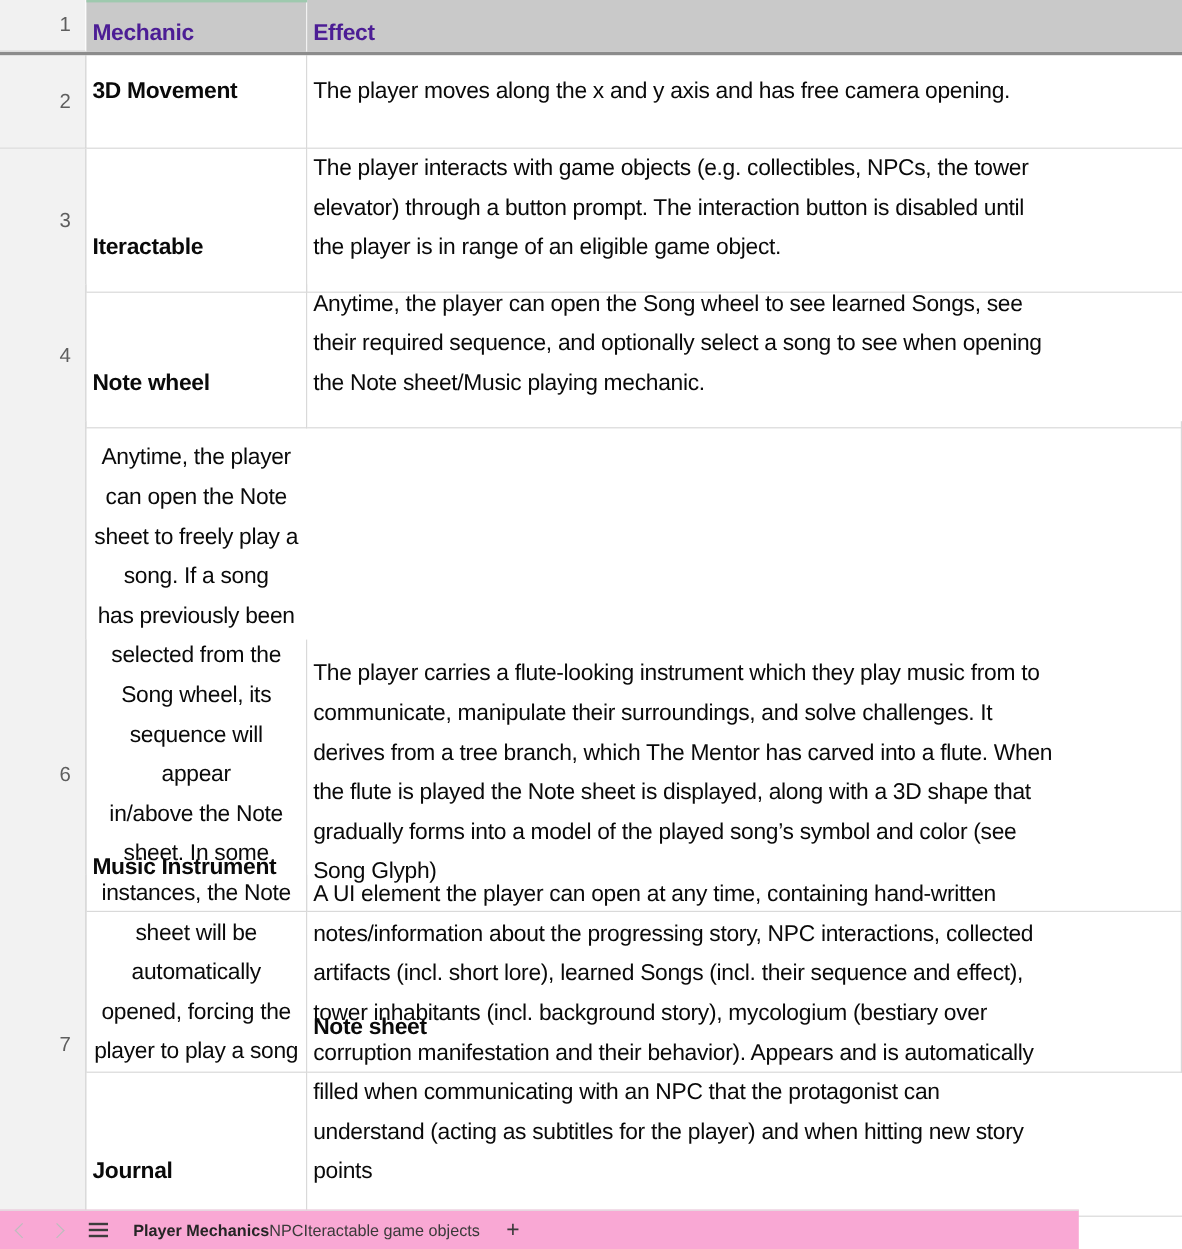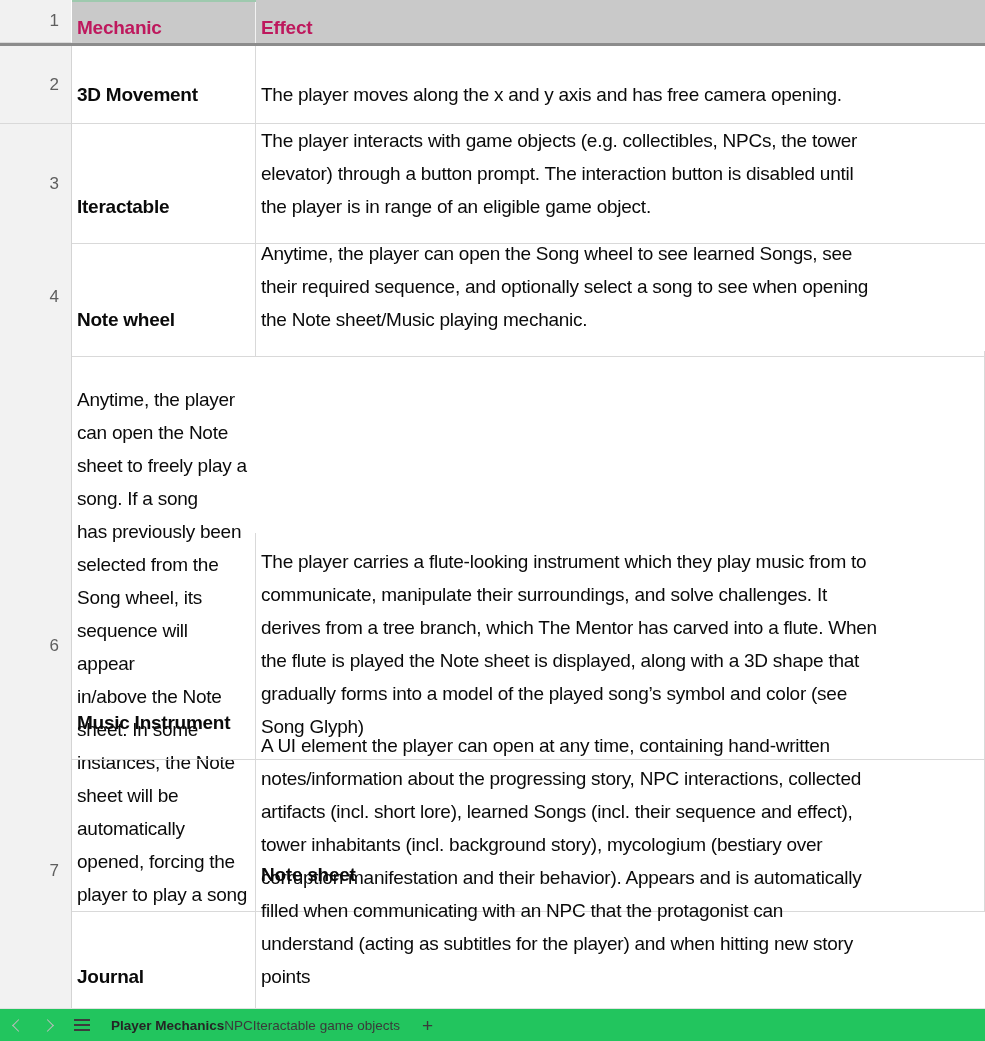--- a/index.html
+++ b/index.html
@@ -20,21 +20,21 @@
   .row.header { height: 46px; border-bottom: 3px solid #8c8c8c; position: relative; }
   .row.header .gutter {
     background: #f1f1f1;
     border-right: 1px solid #ffffff;
   }
   .hcell {
     background: #c9c9c9;
     font-weight: 700;
     font-size: 19px;
     letter-spacing: -0.25px;
-    color: #be185d;
+    color: #4c1d95;
     display: flex; align-items: flex-end;
     padding: 0 11px 4px 5px;
   }
   .hcell.mech { border-right: 1px solid #f2f2f2; }
   .sel-line {
     position: absolute; top: 0; left: 72px; width: 184px; height: 2px;
     background: #9ec9ae;
   }
   
   .gutter {
@@ -52,33 +52,33 @@
     font-size: 19px;
     letter-spacing: -0.25px;
     color: #0a0a0a;
     line-height: 33px;
     padding-left: 5px;
     display: flex;
   }
   .cell.mech { font-weight: 700; border-right: 1px solid #d9d9d9; }
   .cell.effect { white-space: pre-line; padding-right: 6px; }
   .v-bottom { align-items: flex-end; padding-bottom: 20px; }
-  .v-top    { align-items: flex-start; padding-top: 32px; }
+  .v-top    { align-items: flex-start; padding-top: 14px; text-align: center; }
   .v-fill   { align-items: flex-end; padding-bottom: 16px; margin-top: 12px; }
   .r2 { height: 78px; }
   .r3 { height: 113px; }
   .r4 { height: 114px; }
   .r5 { height: 182px; }
   .r6 { height: 196px; }
   .r7 { height: 278px; }
   
   .tabbar {
     position: absolute; left: 0; bottom: 0;
-    width: 985px; height: 33px;
-    background: #22c55e;
+    width: 899px; height: 33px;
+    background: #f9a8d4;
     border-top: 1px solid #e2e2e2;
     display: flex; align-items: center;
   }
   .chev {
     width: 9px; height: 9px;
     border-right: 1.6px solid #bdbdbd;
     border-bottom: 1.6px solid #bdbdbd;
     display: inline-block;
   }
   .chev.left  { transform: rotate(135deg);  margin-left: 14px; }

